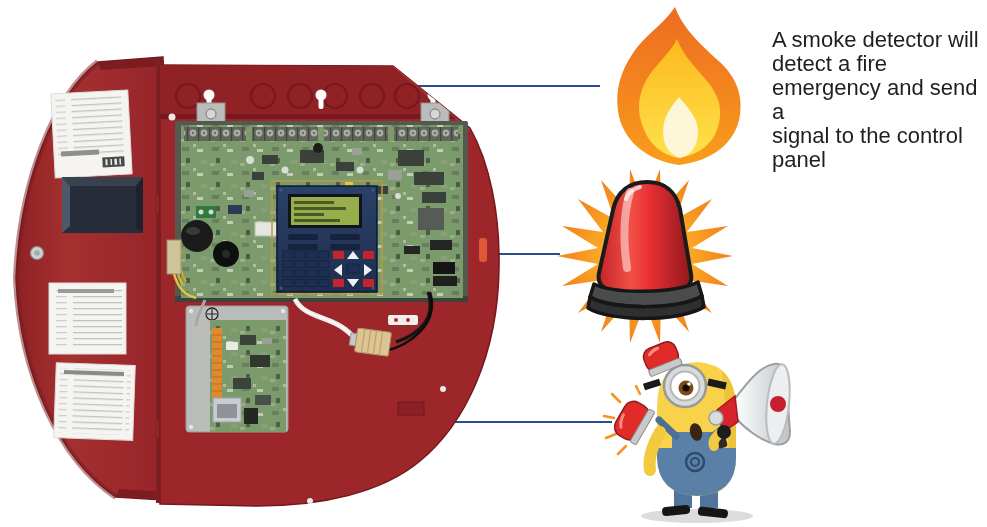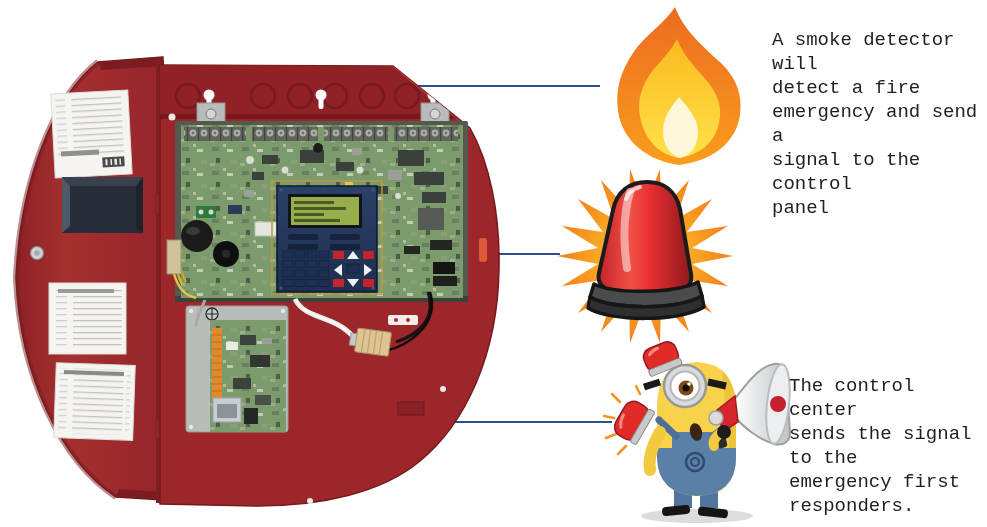--- a/index.html
+++ b/index.html
@@ -7,22 +7,22 @@
          font-family:"Liberation Sans",sans-serif;}
   .connector{position:absolute;height:2px;background:#2e4d8e;}
   .c1{left:400px;top:85px;width:200px;}
   .c2{left:478px;top:253px;width:82px;}
   .c3{left:400px;top:421px;width:212px;}
   .panel{position:absolute;left:0;top:0;}
   .icon{position:absolute;}
   .flame-box{left:598px;top:5px;}
   .siren-box{left:554px;top:164px;}
   .minion-box{left:602px;top:336px;}
-  .caption{position:absolute;margin:0;font-size:19px;line-height:24px;color:#1f1f1f;
-           white-space:pre-line;font-family:Liberation Mono, monospace;}
+  .caption{position:absolute;margin:0;font-size:22px;line-height:24px;color:#1f1f1f;
+           white-space:pre-line;}
   .t1{left:772px;top:28px;}
   .t2{left:738px;top:208px;}
   .t3{left:789px;top:374px;}
 </style>
 </head>
 <body>
 
 <div class="stage">
 
   <div class="connector c1"></div>
@@ -417,18 +417,14 @@
 
     <path d="M120,96 C114,100 110,104 112,110" stroke="#f2c93f" stroke-width="10" stroke-linecap="round" fill="none"></path>
     <circle cx="122" cy="96" r="7" fill="#1d1d1d"></circle>
   </svg>
 
   <p class="caption t1">A smoke detector will
 detect a fire
 emergency and send a
 signal to the control
 panel</p>
-  <p class="caption t3">The control center
-sends the signal to the
-emergency first
-responders.</p>
 
 </div>
 
 </body></html>

